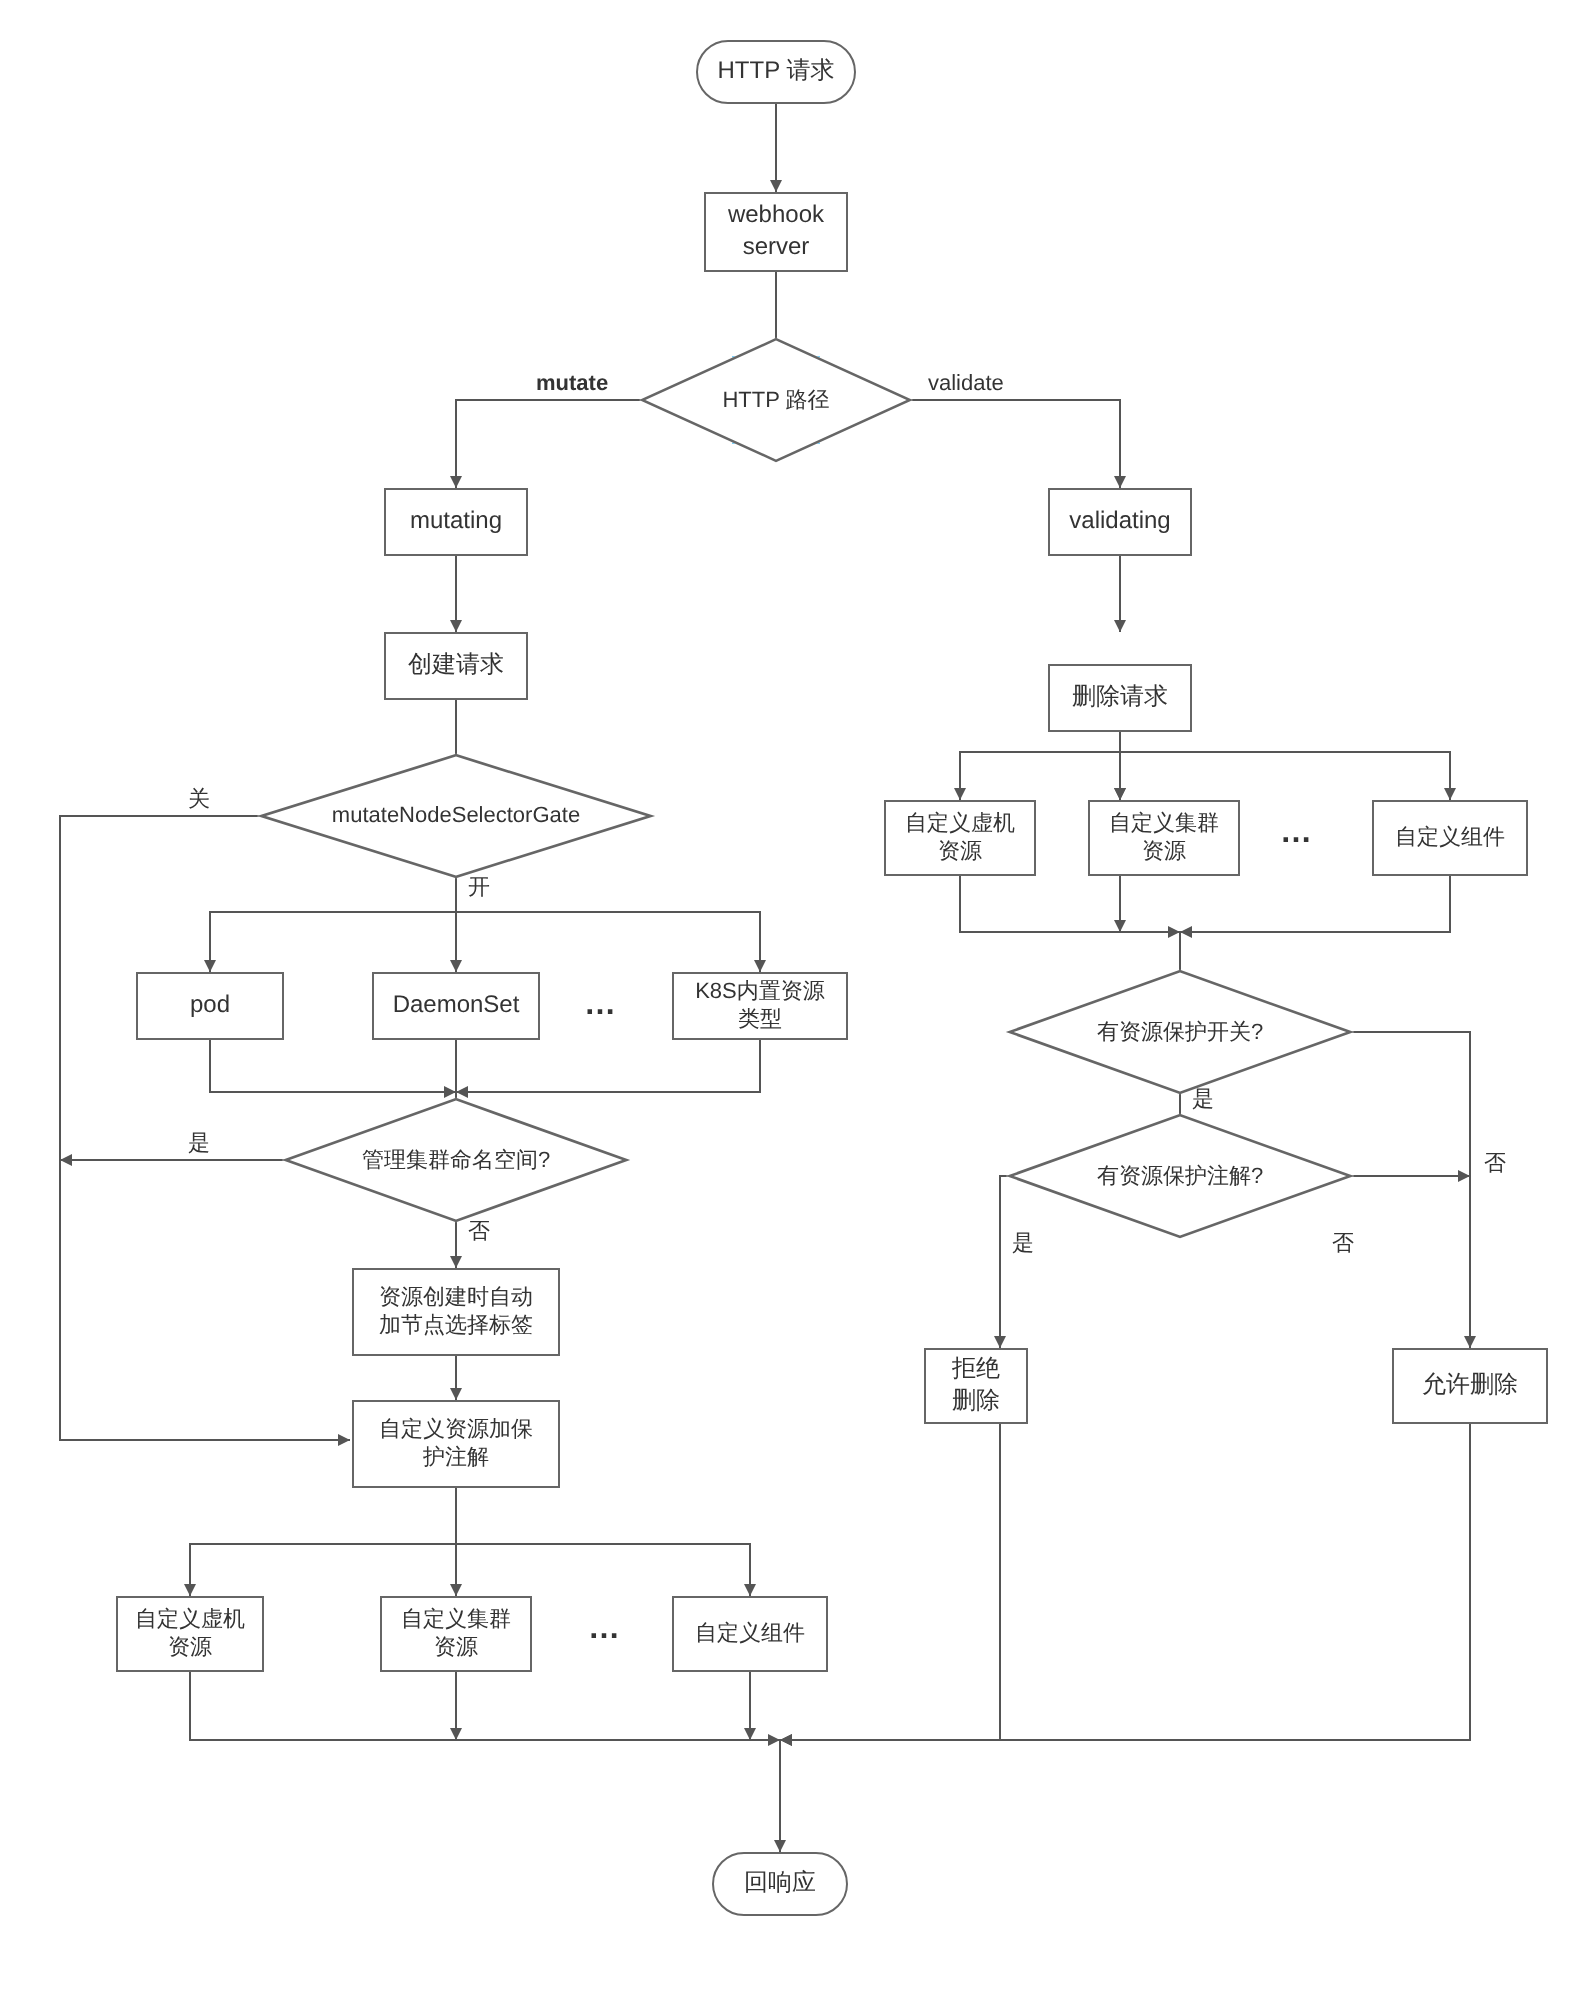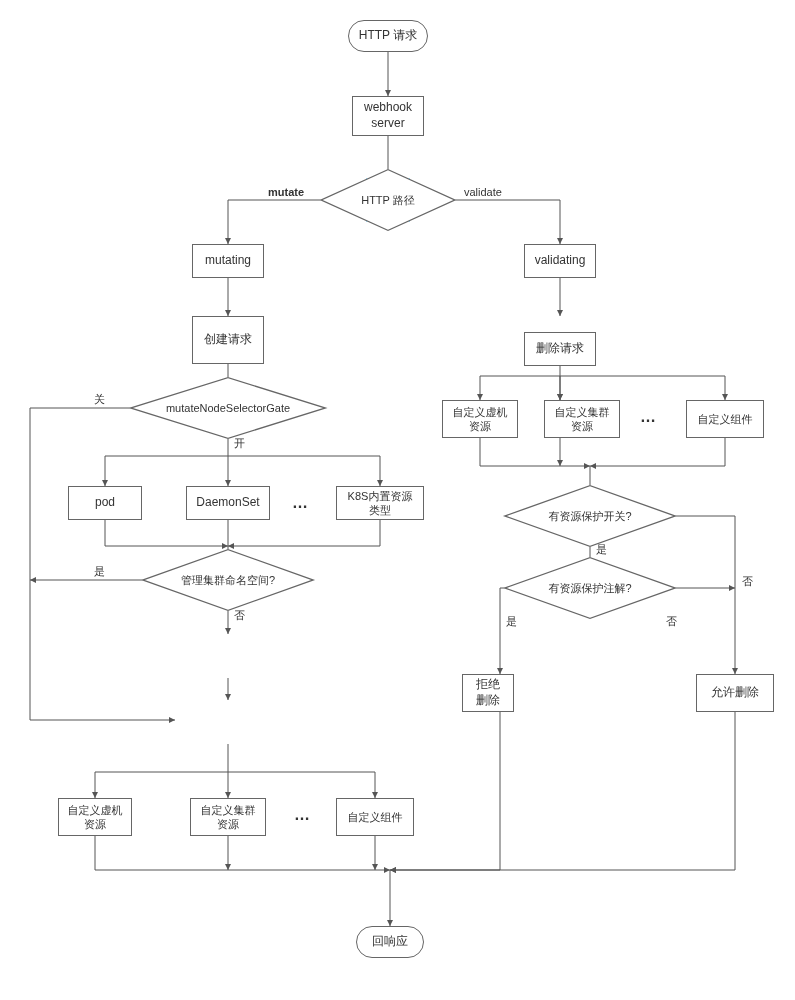--- a/index.html
+++ b/index.html
@@ -167,21 +167,21 @@
   <div class="edge-label" style="left:464px; top:186px;">validate</div>
 
   <div class="node" style="left:192px; top:244px; width:72px; height:34px;">
     <span>mutating</span>
   </div>
 
   <div class="node" style="left:524px; top:244px; width:72px; height:34px;">
     <span>validating</span>
   </div>
 
-  <div class="node" style="left:192px; top:316px; width:72px; height:48px;align-items:center;">
+  <div class="node" style="left:192px; top:316px; width:72px; height:34px;align-items:center;">
     <span>创建请求</span>
   </div>
 
   <div class="node" style="left:524px; top:332px; width:72px; height:34px;">
     <span>删除请求</span>
   </div>
 
   <div class="decision" style="left:206px; top:386px; width:44px; height:44px;">
     <div class="decision-shape" style="transform: scaleX(3.2) rotate(45deg);"></div>
     <div class="decision-label">mutateNodeSelectorGate</div>
@@ -200,21 +200,27 @@
     <span>K8S内置资源类型</span>
   </div>
 
   <div class="decision" style="left:206px; top:558px; width:44px; height:44px;">
     <div class="decision-shape" style="transform: scaleX(2.8) rotate(45deg);"></div>
     <div class="decision-label">管理集群命名空间?</div>
   </div>
   <div class="edge-label" style="left:94px; top:564px;">是</div>
   <div class="edge-label" style="left:234px; top:608px;">否</div>
 
-
+  <div class="node" style="left:176px; top:634px; width:104px; height:44px; font-size:11px;">
+    <span>资源创建时自动加节点选择标签</span>
+  </div>
+
+  <div class="node" style="left:176px; top:700px; width:104px; height:44px; font-size:11px;">
+    <span>自定义资源加保护注解</span>
+  </div>
 
   <div class="node" style="left:58px; top:798px; width:74px; height:38px; font-size:11px;">
     <span>自定义虚机资源</span>
   </div>
   <div class="node" style="left:190px; top:798px; width:76px; height:38px; font-size:11px;">
     <span>自定义集群资源</span>
   </div>
   <div class="dots" style="left:294px; top:806px;">…</div>
   <div class="node" style="left:336px; top:798px; width:78px; height:38px; font-size:11px;">
     <span>自定义组件</span>

